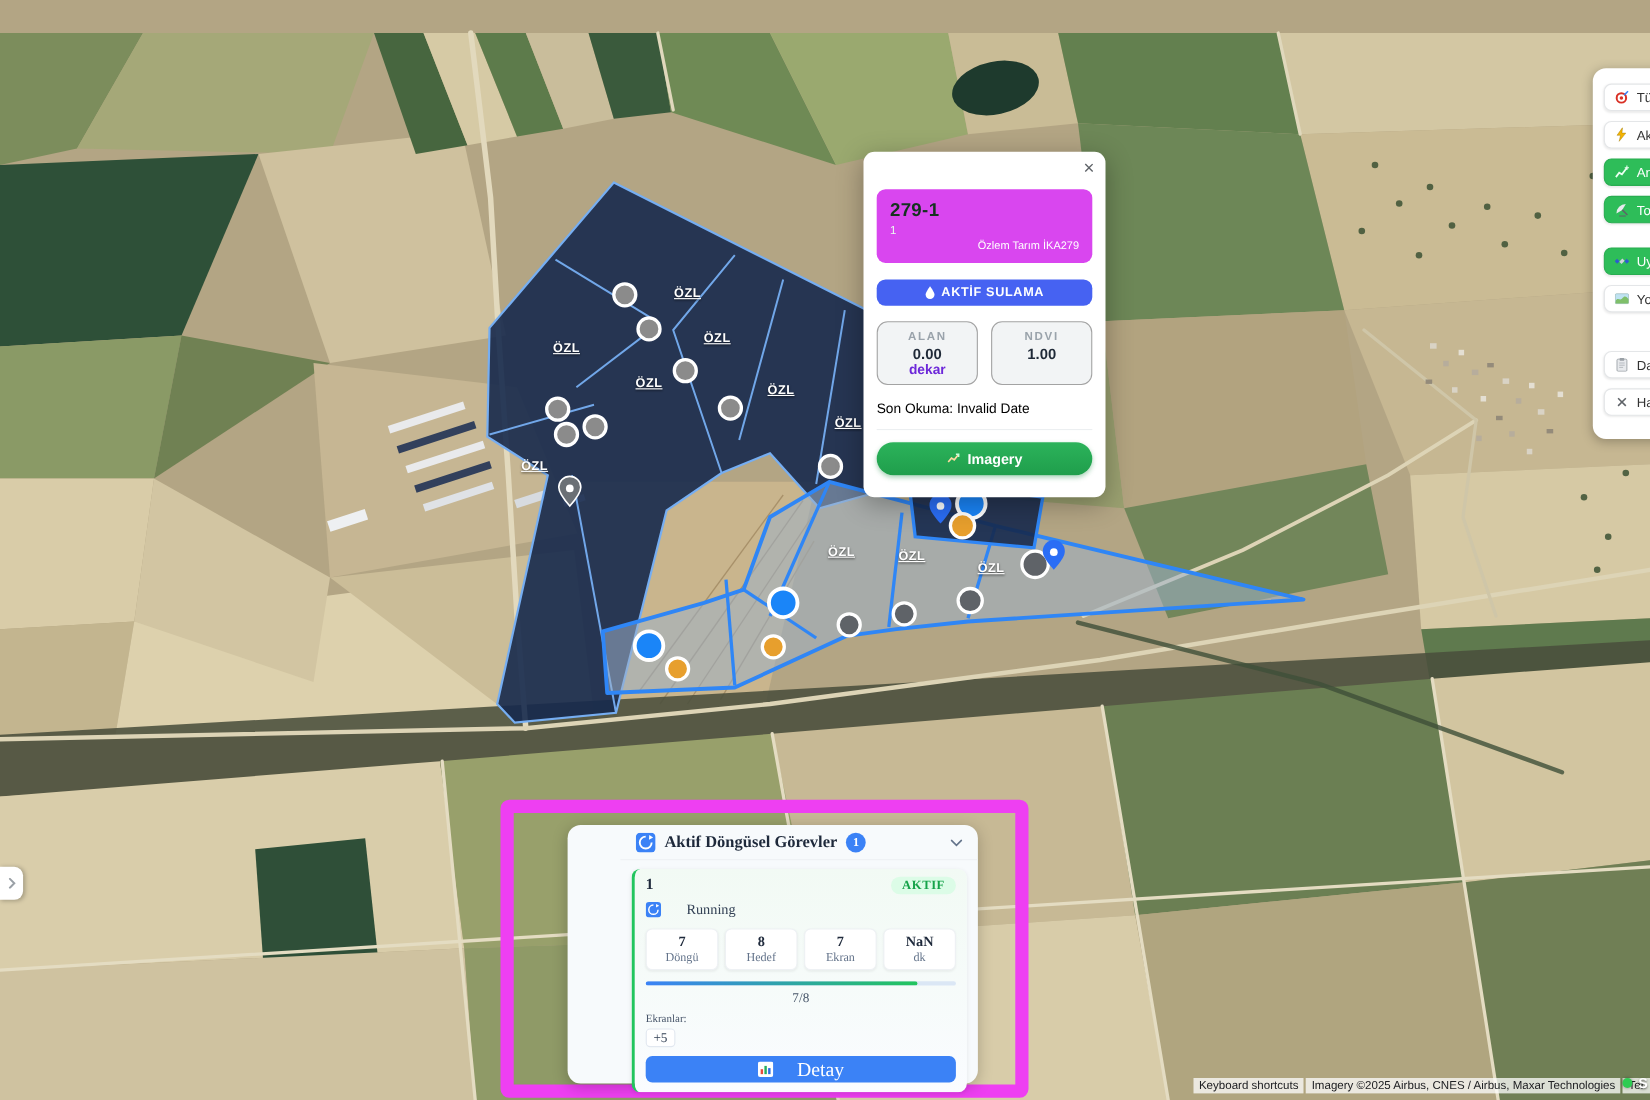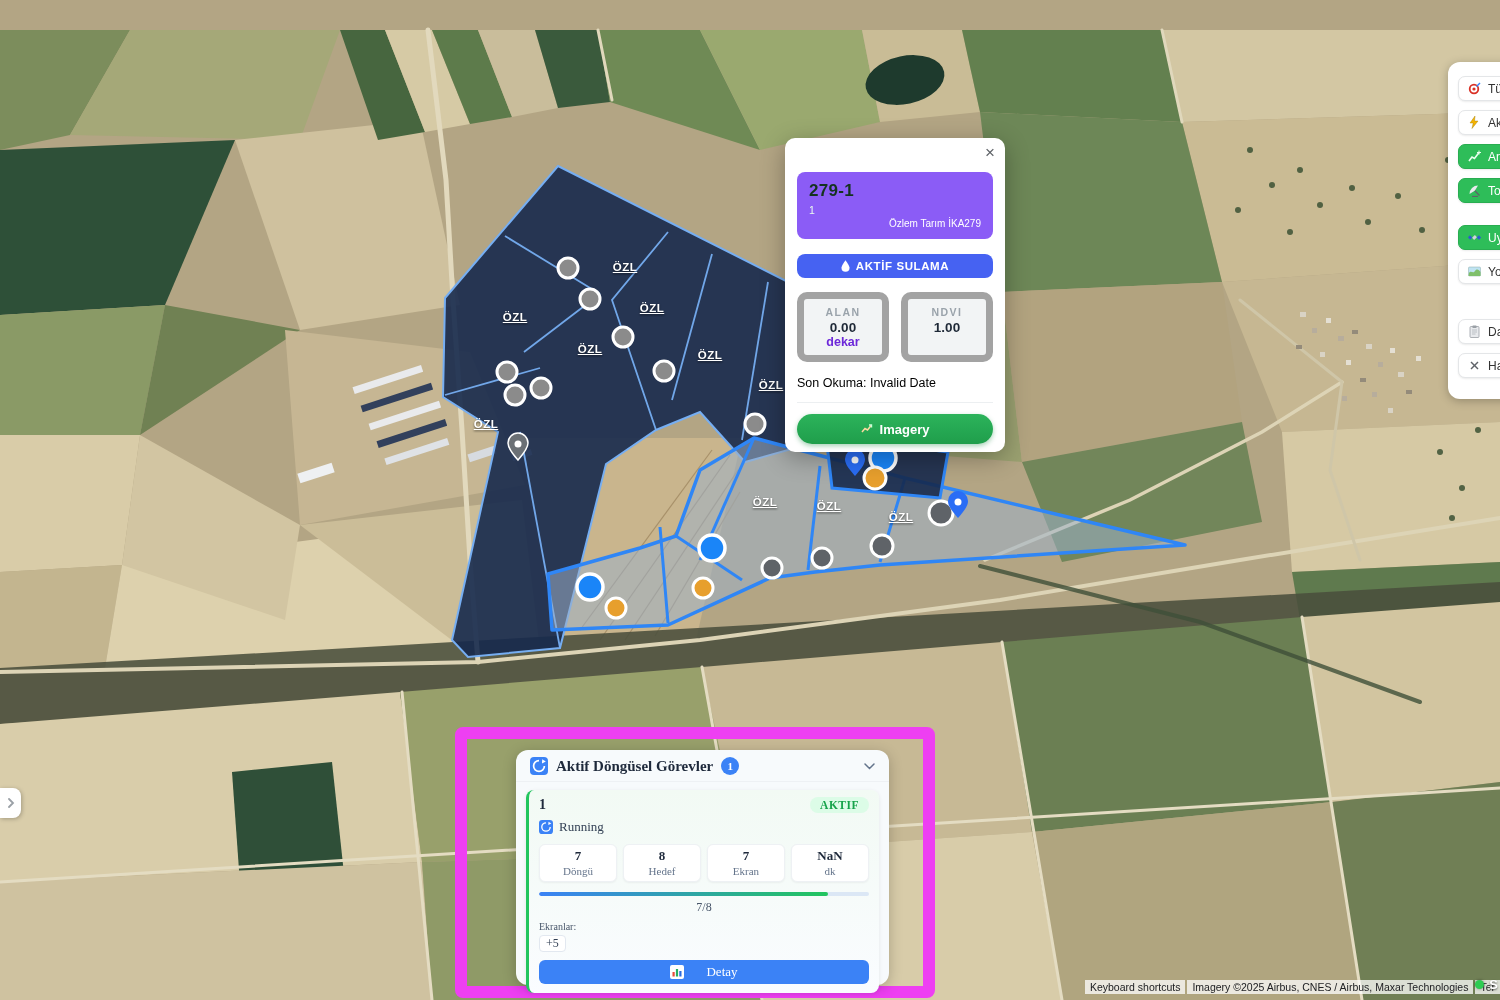--- a/index.html
+++ b/index.html
@@ -18,56 +18,56 @@
   .stat.partial{width:12px;overflow:visible;margin-right:-8px;}
   
   .side-panel{position:absolute;left:1448px;top:62px;width:130px;background:#fff;border-radius:12px;box-shadow:0 2px 10px rgba(0,0,0,.25);padding:14px 0 12px 10px;z-index:15;}
   .sp-btn{display:flex;align-items:center;gap:7px;height:25px;padding:0 9px;background:#fff;border:1px solid #e4e6e8;border-radius:7px;margin-bottom:9px;font:12px "Liberation Sans",sans-serif;color:#333;box-shadow:0 1px 2px rgba(0,0,0,.08);width:104px;box-sizing:border-box;cursor:pointer;}
   .sp-btn.active{background:#2ebd59;border-color:#29ad51;color:#fff;}
   .sp-gap{height:13px;}
   .sp-icon{width:13px;height:13px;flex:0 0 13px;display:inline-block;}
   
   .popup{position:absolute;left:785px;top:138px;width:220px;height:314px;background:#fff;border-radius:10px;box-shadow:0 6px 24px rgba(0,0,0,.3);z-index:18;box-sizing:border-box;padding:12px;}
   .popup-close{position:absolute;top:6px;right:10px;font-size:17px;color:#5f6368;cursor:pointer;line-height:1;}
-  .popup-head{margin-top:22px;background:#8b5cf6;border-radius:8px;padding:9px 12px 10px;}
+  .popup-head{margin-top:22px;background:#d946ef;border-radius:8px;padding:9px 12px 10px;}
   .popup-title{font-size:17px;font-weight:bold;color:#14331f;letter-spacing:.3px;}
   .popup-sub{font-size:10.5px;color:#eafbef;margin-top:3px;}
   .popup-owner{font-size:10px;color:#fff;margin-top:2px;text-align:right;}
   .btn-active-sulama{margin-top:15px;height:24px;background:#4662f2;border-radius:8px;display:flex;align-items:center;justify-content:center;gap:6px;color:#fff;font-size:11.5px;font-weight:bold;letter-spacing:.6px;cursor:pointer;}
   .popup-stats{display:flex;gap:12px;margin-top:14px;}
-  .pstat{flex:1;background:#f2f4f5;border:7px solid #a3a3a3;border-radius:10px;padding:7px 21px 6px;text-align:center;}
+  .pstat{flex:1;background:#f2f4f5;border:1px solid #a3a3a3;border-radius:10px;padding:7px 21px 6px;text-align:center;}
   .pstat .pl{font-size:10.5px;font-weight:bold;color:#9aa3ab;letter-spacing:1.5px;}
   .pstat .pv{font-size:13.5px;font-weight:bold;color:#1f2937;margin-top:2px;}
   .pstat .pu{font-size:12.5px;font-weight:bold;color:#6d28d9;}
   .popup-last{font-size:12.5px;color:#000000;margin-top:14px;}
   .popup-div{border-top:1px solid #eceff1;margin:12px 0 11px;}
   .btn-detaylar{height:30px;background:linear-gradient(180deg,#2cb35b,#1f9e4b);border-radius:16px;display:flex;align-items:center;justify-content:center;gap:7px;color:#fff;font-size:13px;font-weight:bold;cursor:pointer;box-shadow:0 2px 5px rgba(30,140,70,.4);}
   
   .magenta{position:absolute;left:455px;top:727px;width:480px;height:271px;border:12px solid #ee3ff2;border-radius:8px;box-sizing:border-box;z-index:10;}
   
-  .tasks{position:absolute;left:516px;top:750px;width:373px;height:235px;background:#f7fafc;border-radius:12px;box-shadow:0 3px 14px rgba(0,0,0,.22);z-index:12;font-family:"Liberation Serif",serif;box-sizing:border-box;}
+  .tasks{position:absolute;left:516px;top:750px;width:373px;height:235px;background:#f7fafc;border-radius:12px;box-shadow:0 3px 14px rgba(0,0,0,.22);z-index:12;font-family:"Liberation Serif",serif;box-sizing:border-box;padding-left:48px;}
   .tasks-head{display:flex;align-items:center;gap:8px;padding:7px 14px 6px;border-bottom:1px solid #eef1f4;}
   .tasks-title{font-size:15px;font-weight:bold;color:#1e293b;}
   .tasks-badge{width:18px;height:18px;border-radius:50%;background:#3b82f6;color:#fff;font:bold 11px "Liberation Serif",serif;display:flex;align-items:center;justify-content:center;}
   .tasks-chevron{margin-left:auto;cursor:pointer;display:flex;align-items:center;}
   .task-card{margin:8px 10px;background:linear-gradient(180deg,#f2faf4,#fafcff);border-left:3px solid #22c55e;border-radius:8px;box-shadow:0 1px 4px rgba(0,0,0,.08);padding:7px 10px 9px;}
   .tc-row1{display:flex;align-items:center;}
   .tc-name{font-size:14px;font-weight:bold;color:#1e293b;}
   .tc-status{margin-left:auto;background:#dcfce7;color:#16a34a;font-size:11.5px;font-weight:bold;border-radius:10px;padding:2px 10px;letter-spacing:.5px;}
-  .tc-row2{display:flex;align-items:center;gap:6px;margin-top:6px;font-size:13px;color:#334155;}
+  .tc-row2{display:flex;align-items:center;gap:23px;margin-top:6px;font-size:13px;color:#334155;}
   .tc-metrics{display:flex;gap:6px;margin-top:9px;}
   .metric{flex:1;background:#fff;border:1px solid #eef1f4;border-radius:6px;text-align:center;padding:3px 0 4px;box-shadow:0 1px 2px rgba(0,0,0,.05);}
   .metric .mv{font-size:13px;font-weight:bold;color:#1e293b;}
   .metric .ml{font-size:11px;color:#64748b;margin-top:1px;}
   .progress-track{margin-top:10px;height:4px;border-radius:2px;background:#dbe7f5;overflow:hidden;}
   .progress-fill{height:100%;background:linear-gradient(90deg,#3b82f6,#22c55e);border-radius:2px;}
   .progress-text{text-align:center;font-size:12px;color:#475569;margin-top:4px;}
   .screens-label{font-size:10px;color:#475569;margin-top:6px;}
   .screens-chip{display:inline-block;background:#fff;border:1px solid #e2e8f0;border-radius:4px;padding:0 6px;font-size:12px;color:#334155;margin-top:3px;}
-  .btn-detay{margin-top:8px;height:24px;background:#3b82f6;border-radius:6px;display:flex;align-items:center;justify-content:center;gap:22px;color:#fff;font-size:13px;cursor:pointer;font-family:Liberation Serif, serif;}
+  .btn-detay{margin-top:8px;height:24px;background:#3b82f6;border-radius:6px;display:flex;align-items:center;justify-content:center;gap:22px;color:#fff;font-size:18px;cursor:pointer;font-family:Liberation Serif, serif;}
   
   .left-toggle{position:absolute;left:0;top:788px;width:21px;height:30px;background:#fff;border-radius:0 8px 8px 0;box-shadow:1px 1px 4px rgba(0,0,0,.25);display:flex;align-items:center;justify-content:center;z-index:9;cursor:pointer;}
   
   .attribution{position:absolute;right:0;bottom:0;height:26px;display:flex;align-items:center;z-index:8;font:10.5px "Liberation Sans",sans-serif;color:#202124;white-space:nowrap;}
   .attribution span{background:rgba(255,255,255,.75);padding:1px 5px;}
   .attribution .gap{width:2px;background:transparent;padding:0;}
   .status-corner{position:absolute;right:2px;bottom:8px;display:flex;align-items:center;gap:5px;z-index:9;}
   .status-dot{width:9px;height:9px;border-radius:50%;background:#2ecc52;box-shadow:0 0 3px rgba(0,0,0,.4);}
   .status-s{color:#fff;font:bold 13px "Liberation Sans",sans-serif;text-shadow:0 1px 2px rgba(0,0,0,.6);}
 </style>

